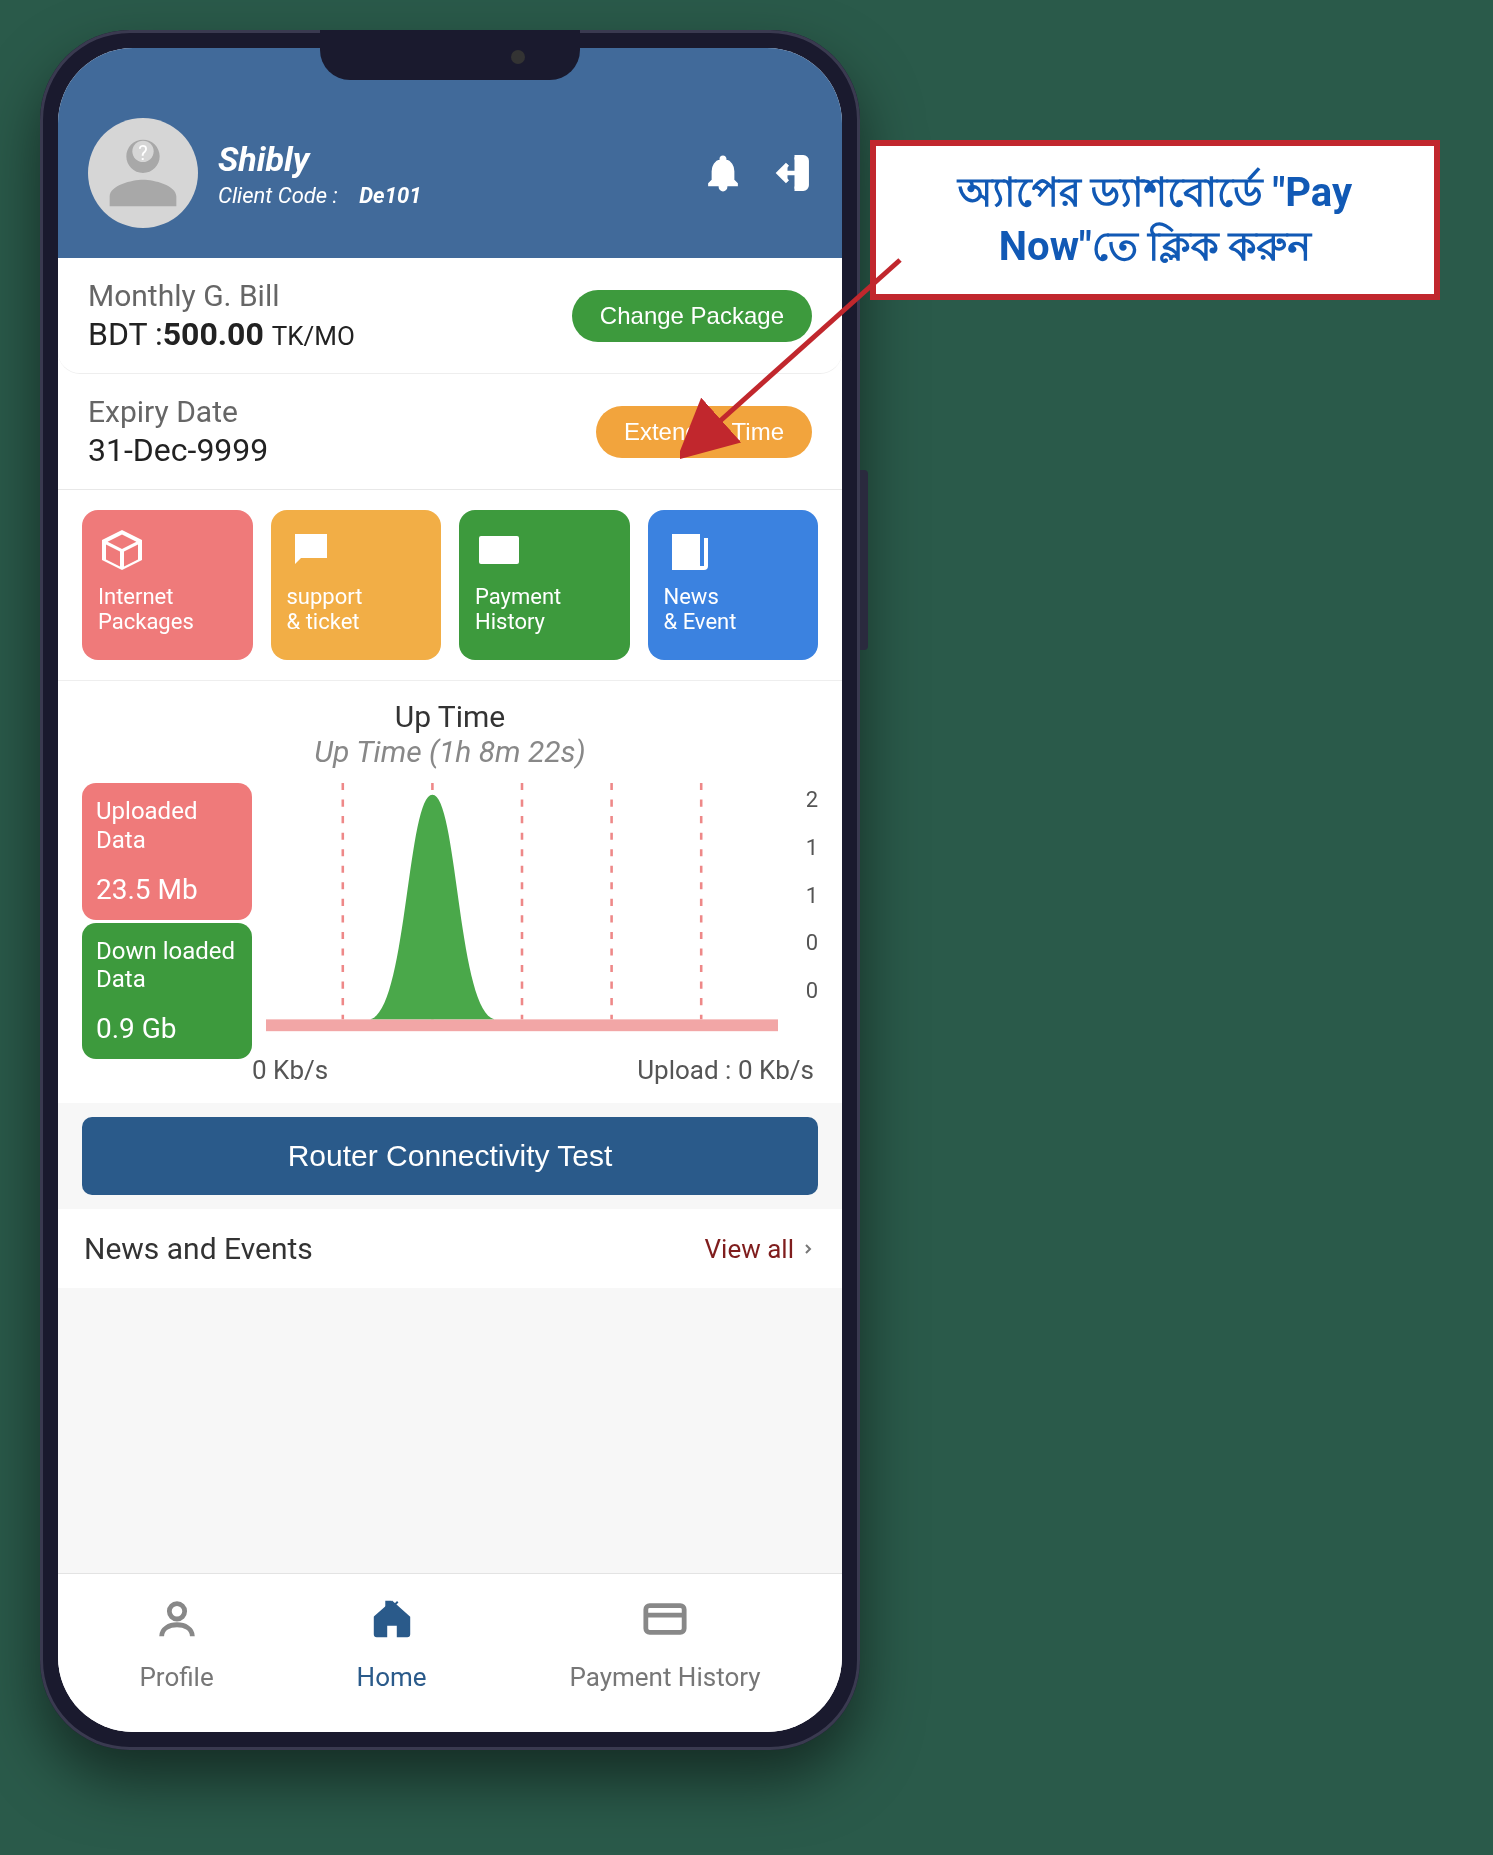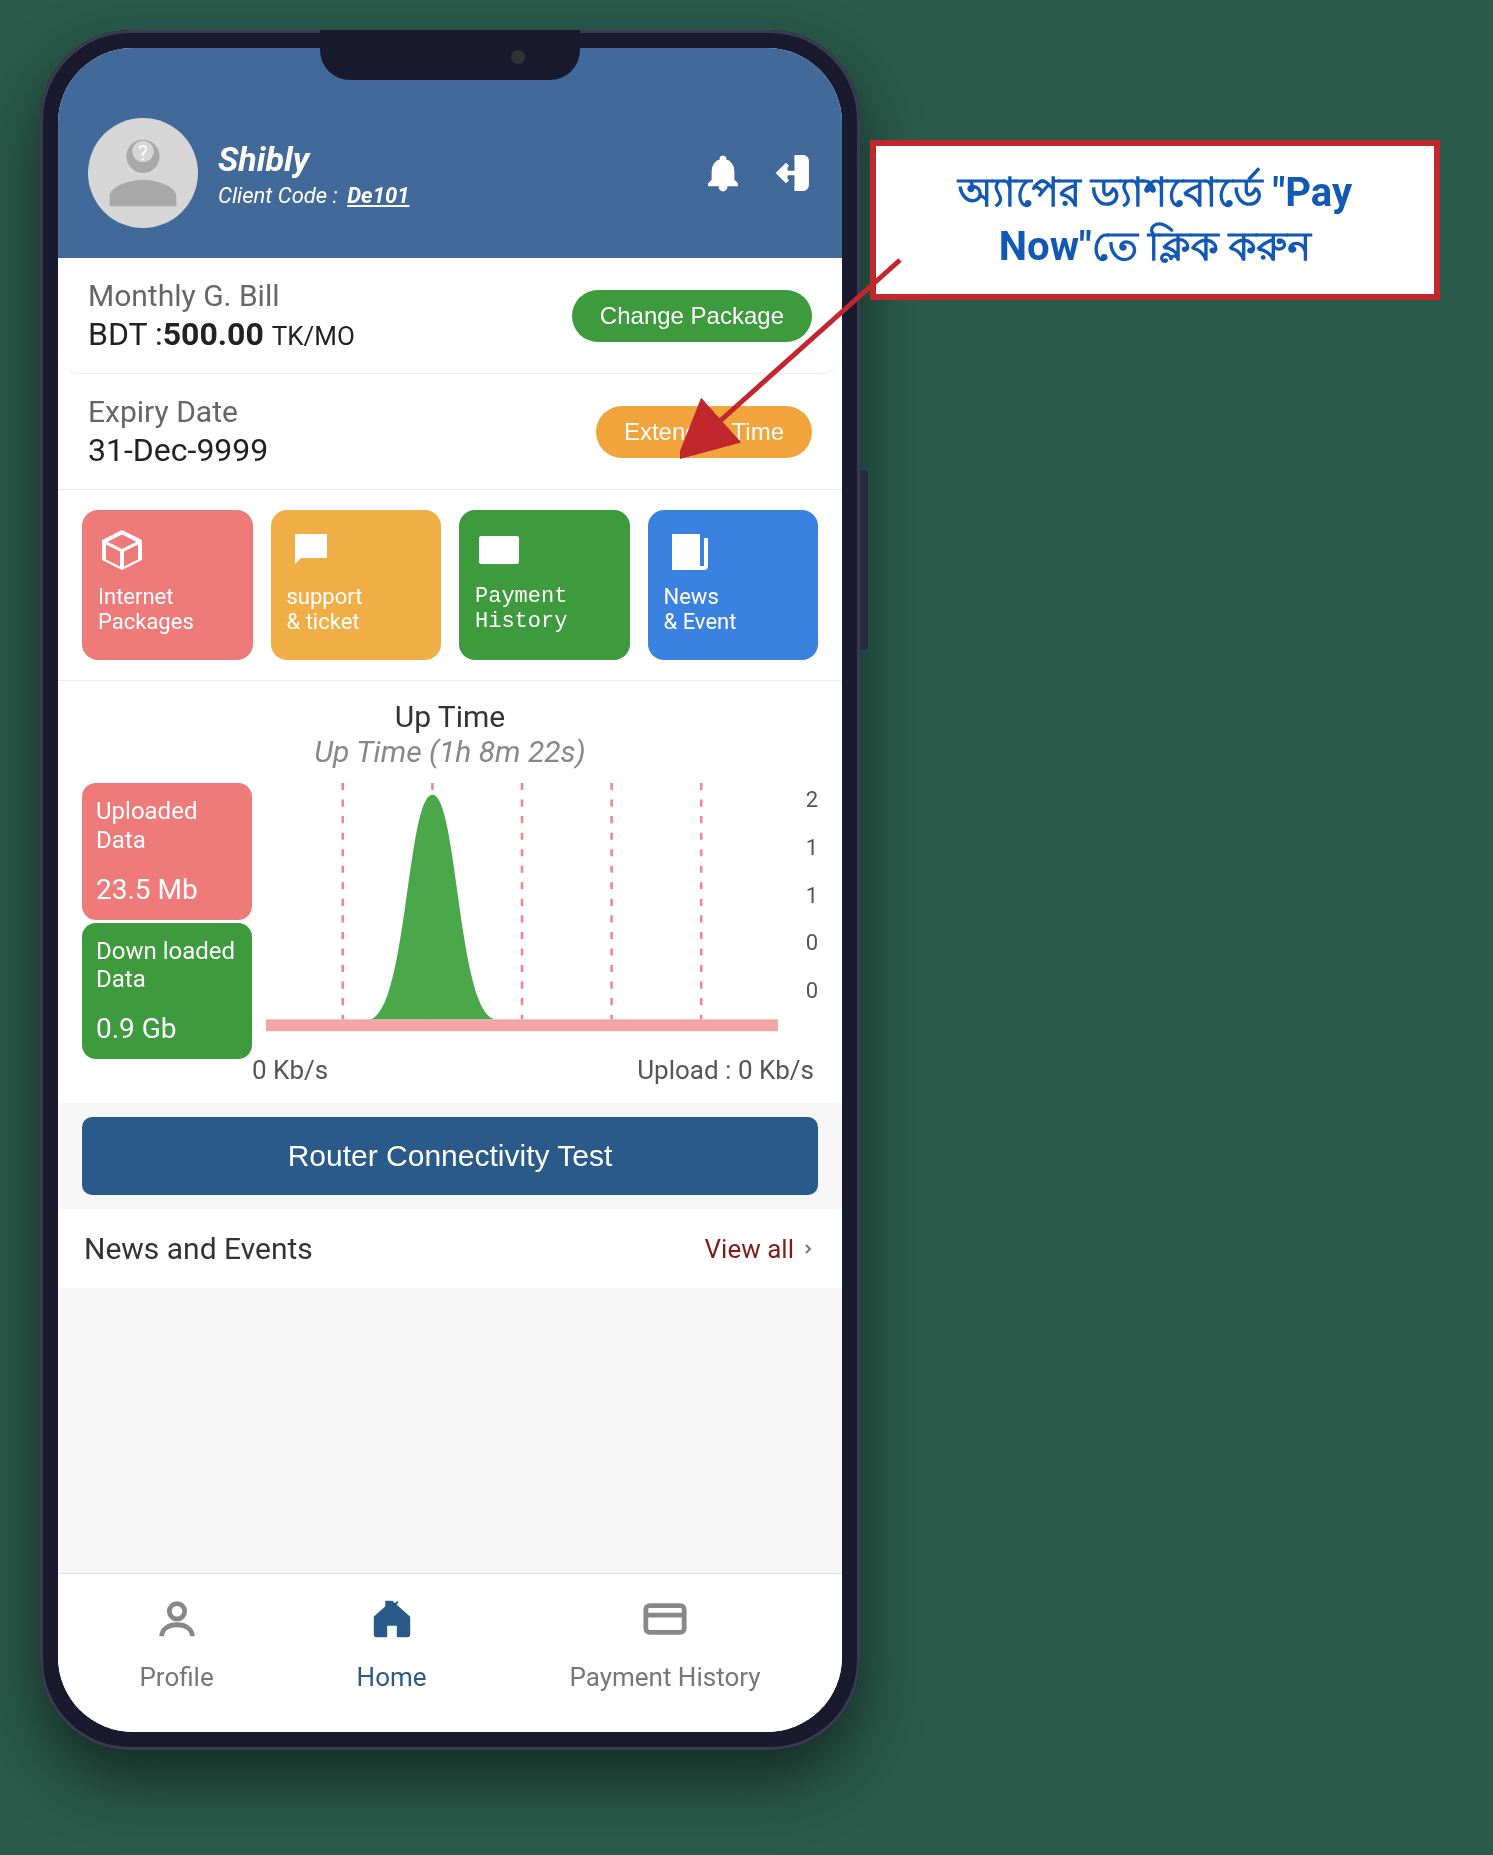--- a/index.html
+++ b/index.html
@@ -70,21 +70,21 @@
   .avatar{
     width:110px;height:110px;border-radius:50%;
     background:#d6d6d6;
     display:flex;align-items:center;justify-content:center;
     flex-shrink:0;
   }
   .avatar svg{width:80px;height:80px;fill:#a8a8a8;}
   .user-block{flex:1;}
   .user-name{font-size:34px;font-weight:700;font-style:italic;}
   .client-code-row{font-size:22px;font-style:italic;margin-top:4px;}
-  .client-code-val{font-weight:700;font-style:italic;margin-left:4px;text-decoration:underline;}
+  .client-code-val{font-weight:700;font-style:italic;margin-left:16px;}
   .hdr-icons{display:flex;gap:26px;align-items:center;}
   .hdr-icons svg{width:42px;height:42px;fill:#fff;stroke:#fff;}
   
   .content{
     flex:1;
     overflow:hidden;
     background:#f7f7f7;
   }
   .bill-section{background:#fff;border-bottom:1px solid #e8e8e8;}
   .bill-row{
@@ -119,21 +119,21 @@
     color:#fff;
     display:flex;flex-direction:column;
     justify-content:flex-start;
     min-height:150px;
     cursor:pointer;
   }
   .tile svg{width:48px;height:48px;fill:#fff;margin-bottom:10px;}
   .tile .t1{font-size:22px;line-height:1.15;}
   .tile.coral{background:#ef7a7a;}
   .tile.amber{background:#f2ae46;}
-  .tile.green{background:#3d9a3d;font-family:Liberation Mono, monospace;}
+  .tile.green{background:#3d9a3d;}
   .tile.blue{background:#3b82e0;}
   
   .uptime-block{background:#fff;padding:18px 24px;}
   .uptime-head{
     display:flex;justify-content:space-between;align-items:center;
     font-size:30px;color:#333;margin-bottom:14px;flex-direction:column;
   }
   .uptime-head .sub{color:#888;font-style:italic;}
   .uptime-body{display:flex;gap:14px;}
   .stat-col{display:flex;flex-direction:column;gap:3px;width:170px;}

